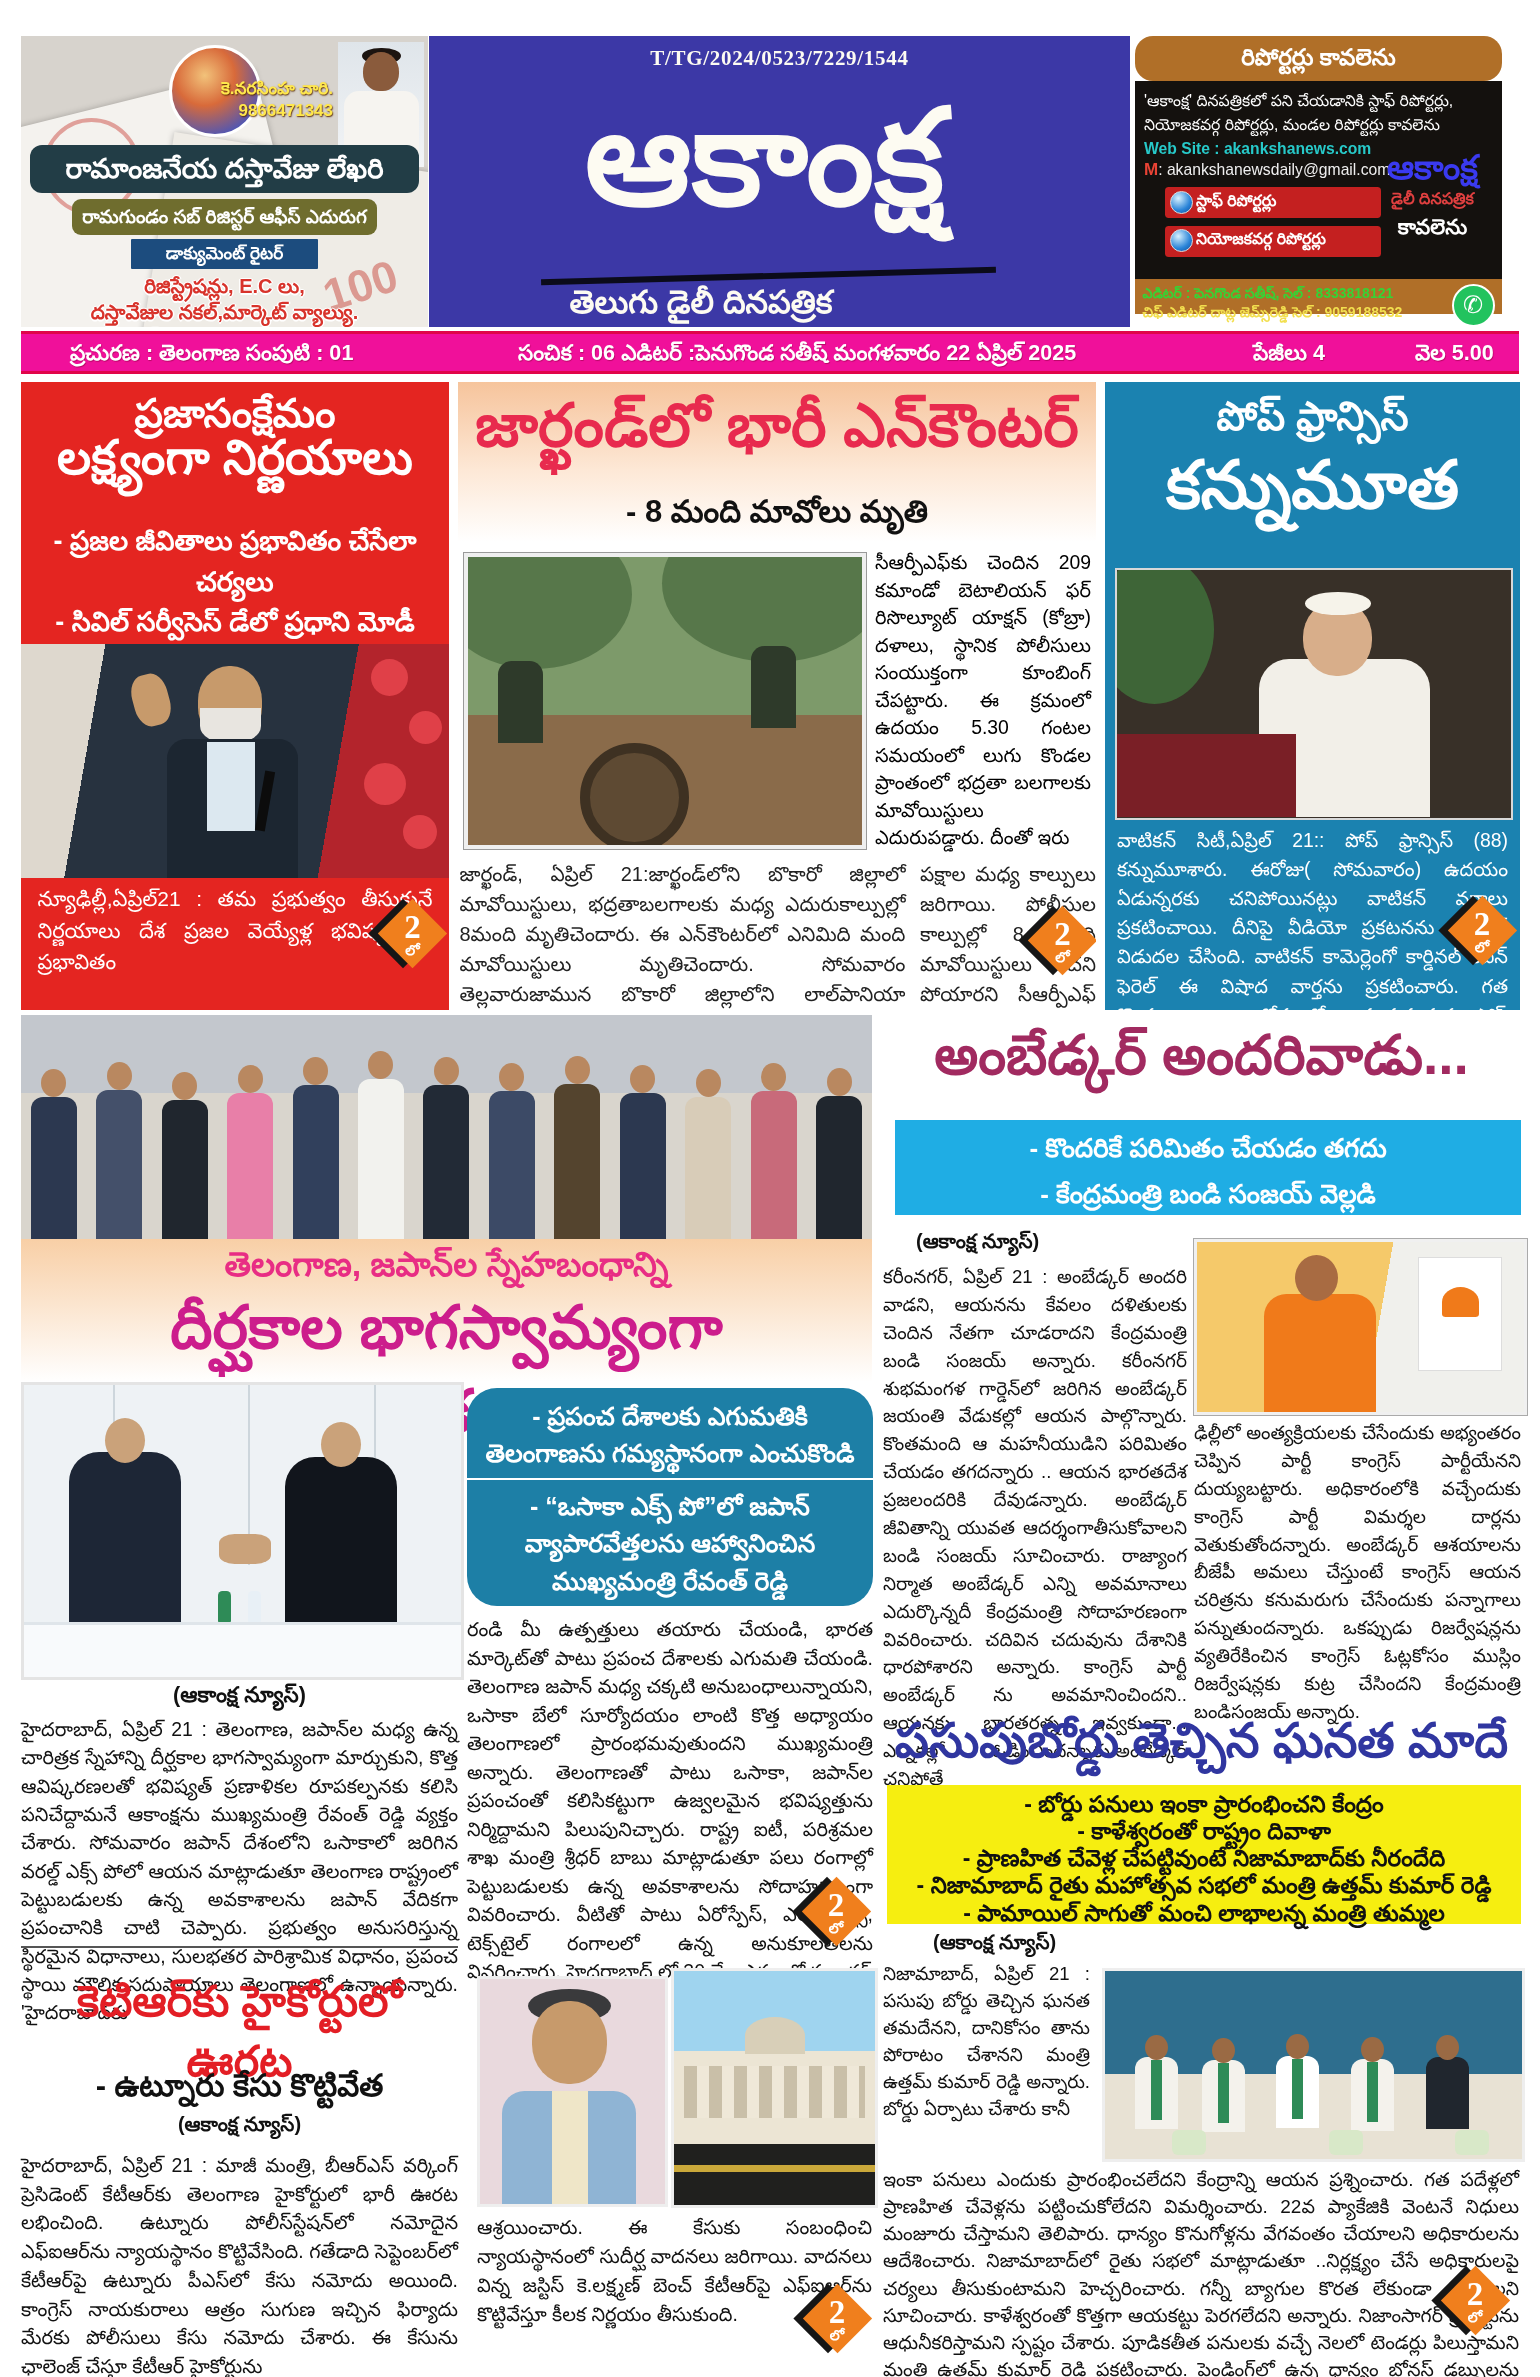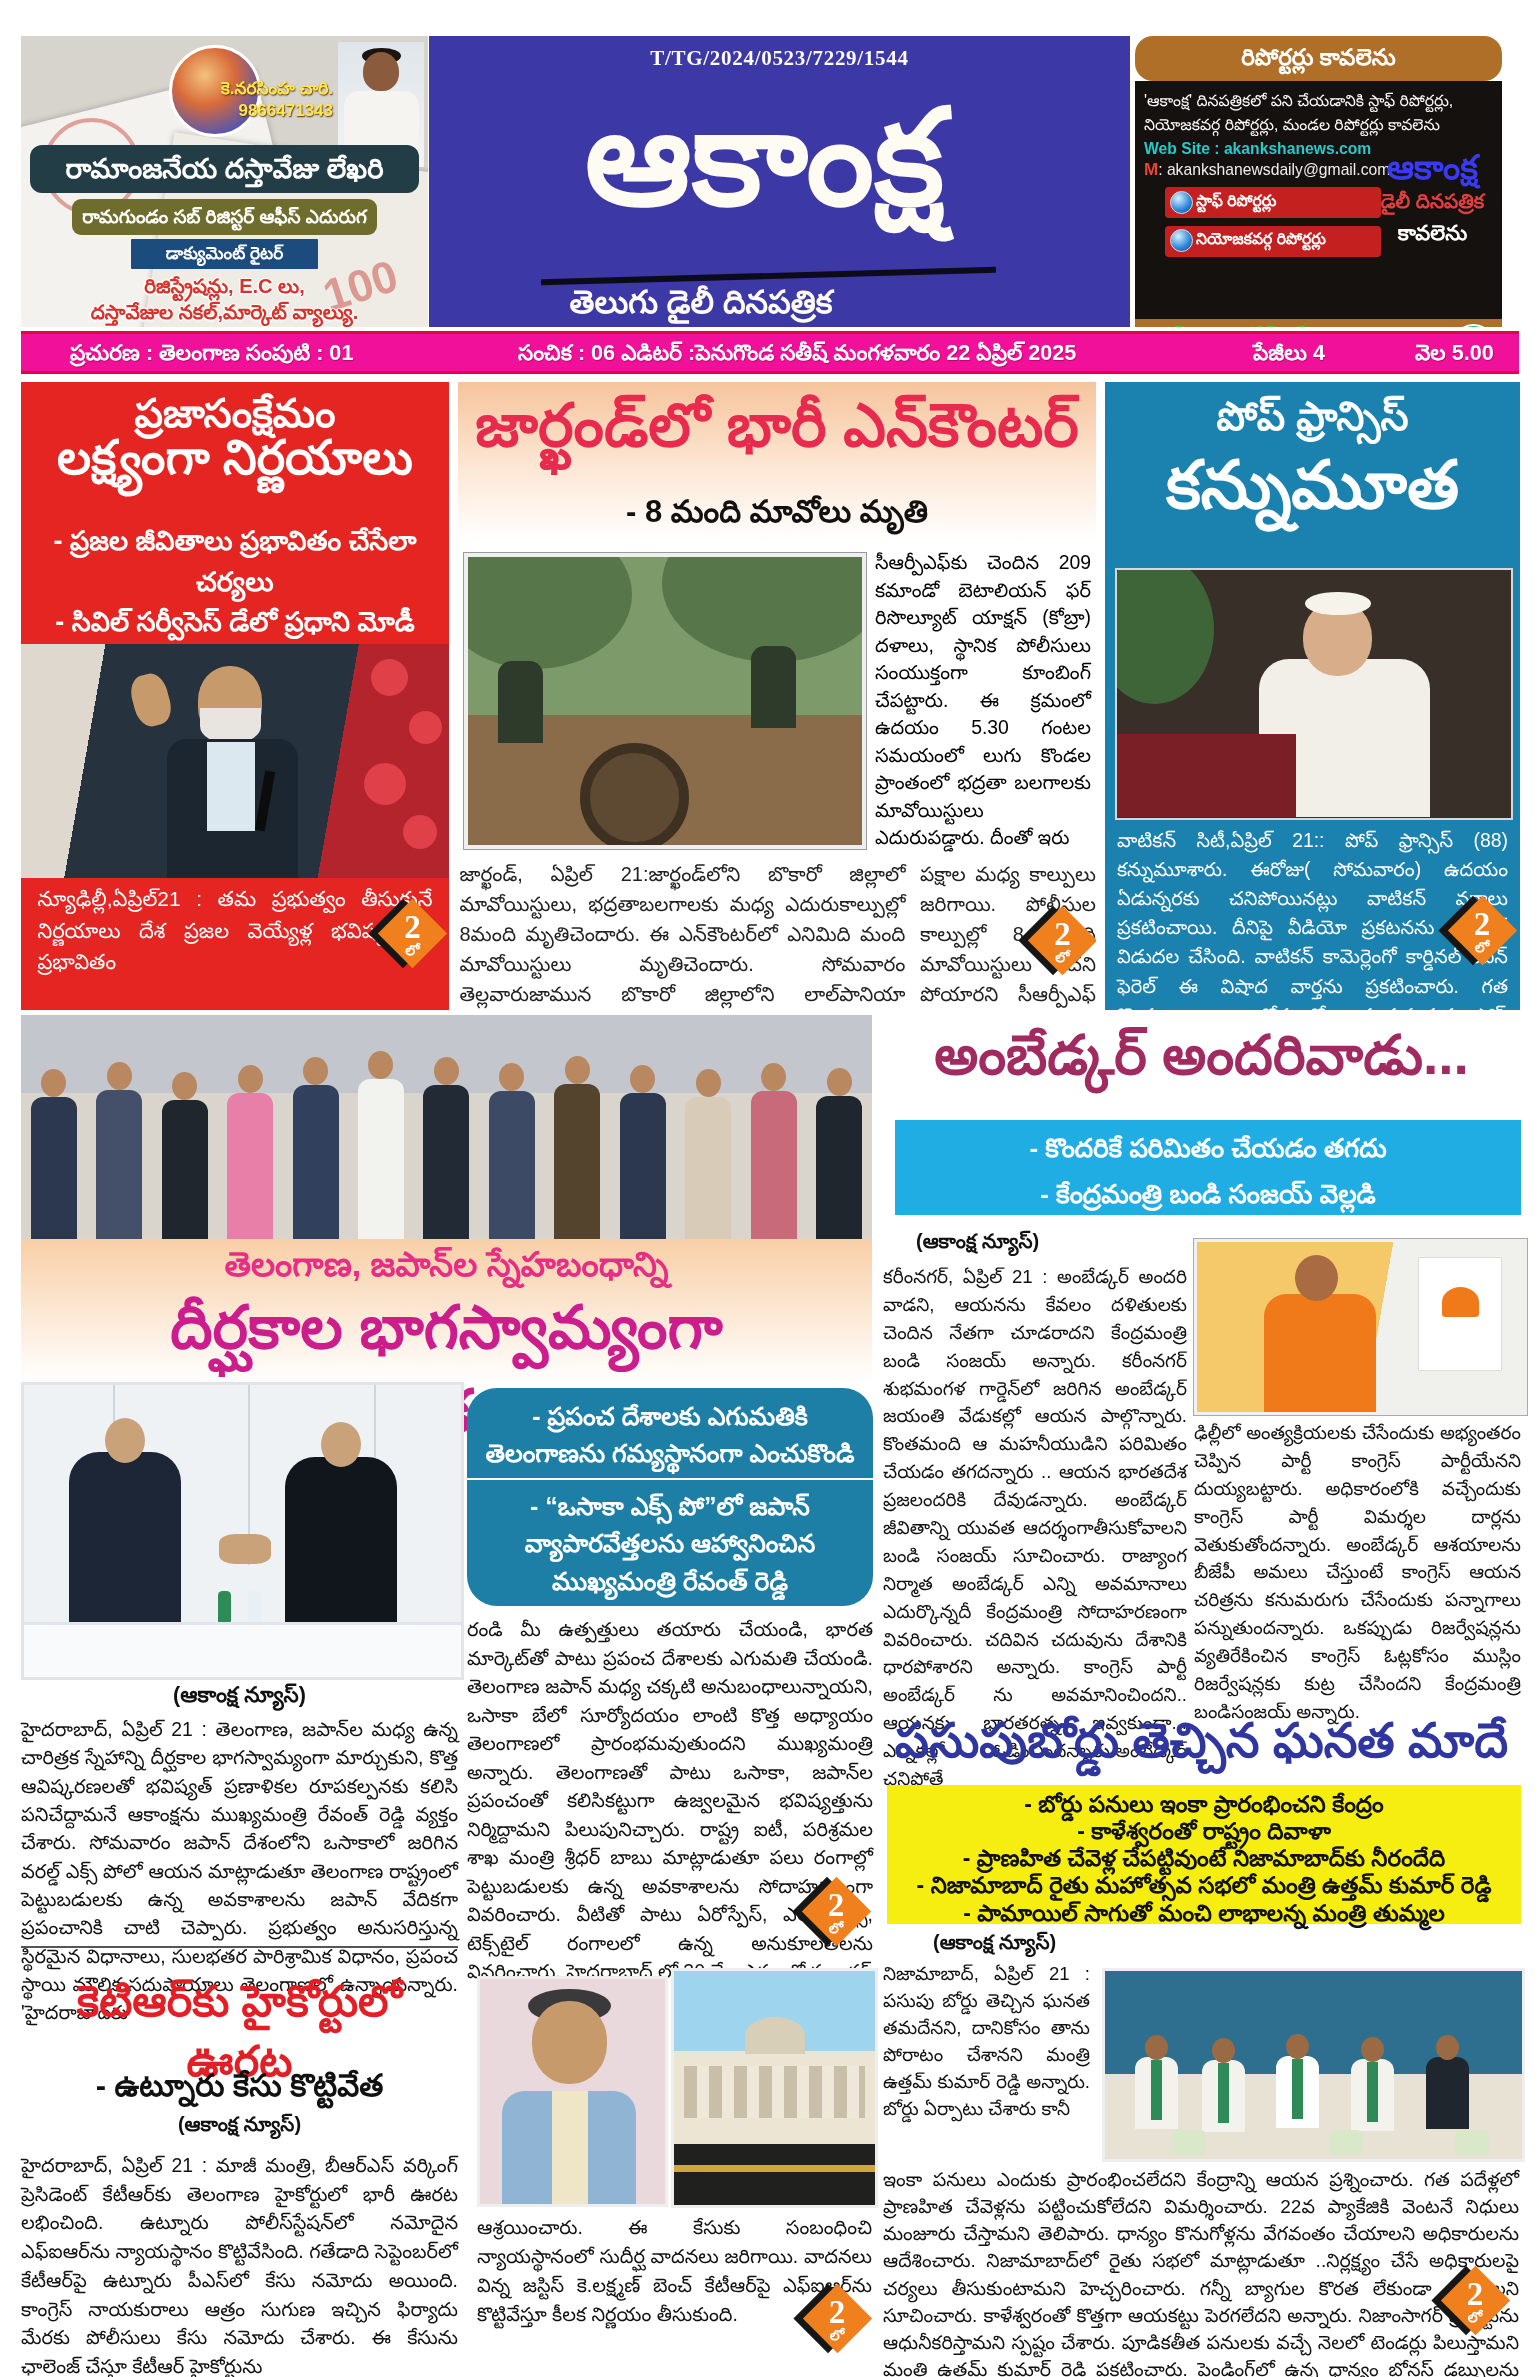--- a/index.html
+++ b/index.html
@@ -35,28 +35,28 @@
   .masthead{left:429px;top:36px;width:701px;height:291px;background:#3c38a6;color:#fdfbf2;overflow:hidden;}
   .mh-reg{position:absolute;left:0;right:0;top:10.4px;text-align:center;font-family:"Liberation Serif","DejaVu Serif",serif;
           font-weight:bold;font-size:21px;letter-spacing:0.7px;}
   .mh-title{position:absolute;left:0;right:30px;top:21px;text-align:center;font-size:134px;font-weight:bold;line-height:1.5;}
   .mh-line{position:absolute;left:112px;top:237px;width:455px;height:6px;background:#0b0b1a;transform:rotate(-1.6deg);}
   .mh-tag{position:absolute;left:0;right:157px;top:248px;text-align:center;font-size:32px;font-weight:bold;}
 
   
   .right-ad{left:1135px;top:36px;width:367px;height:291px;overflow:hidden;}
   .ra-head{height:45px;background:#b06f28;color:#fff;font-size:23px;font-weight:bold;line-height:43px;text-align:center;border-radius:18px;}
-  .ra-body{position:relative;height:238px;background:#14110e;color:#fff;padding:7.5px 9px;box-sizing:border-box;}
+  .ra-body{position:relative;height:198px;background:#14110e;color:#fff;padding:7.5px 9px;box-sizing:border-box;}
   .ra-para{font-size:15.7px;line-height:1.55;}
   .ra-web{color:#27c9c9;font-size:15.7px;font-weight:bold;margin-top:3px;}
   .ra-mail{color:#efefef;font-size:15.7px;margin-top:1.5px;}
   .gm{color:#ea4335;font-weight:900;font-size:17px;}
   .ra-brand{position:absolute;right:6px;top:69px;width:127px;text-align:center;}
   .ra-brand-title{color:#3a3af0;font-size:34px;font-weight:900;line-height:1.05;}
-  .ra-brand-sub{color:#e04040;font-size:20px;font-weight:bold;margin-top:4.5px;}
+  .ra-brand-sub{color:#e04040;font-size:16px;font-weight:bold;margin-top:4.5px;}
   .ra-brand-sub2{color:#fff;font-size:21px;font-weight:bold;margin-top:3px;}
   .ra-btn{position:relative;width:179px;background:#c42020;border-radius:3.7px;margin:7.5px 0 0 21px;
           padding:4.5px 6px 4.5px 31px;color:#fff;font-size:15.7px;font-weight:bold;}
   .orb{position:absolute;left:5.2px;top:3.7px;width:21px;height:21px;border-radius:50%;border:1.5px solid #ddd;
        background:radial-gradient(circle at 35% 30%,#d8f2ff,#2a84d8 60%,#0c4a9a);}
   .ra-foot{position:relative;height:35px;background:#b06f28;padding:4.5px 7.5px;box-sizing:border-box;}
   .ra-ed{color:#35d435;font-size:14px;font-weight:bold;line-height:1.4;}
   .ra-chief{color:#f2df4e;font-size:14px;font-weight:bold;line-height:1.4;}
   .wa{position:absolute;right:7.5px;top:4.5px;width:39px;height:39px;border-radius:50%;background:#22c35e;color:#fff;
       text-align:center;font-size:24px;line-height:37px;border:2.2px solid #fff;}

